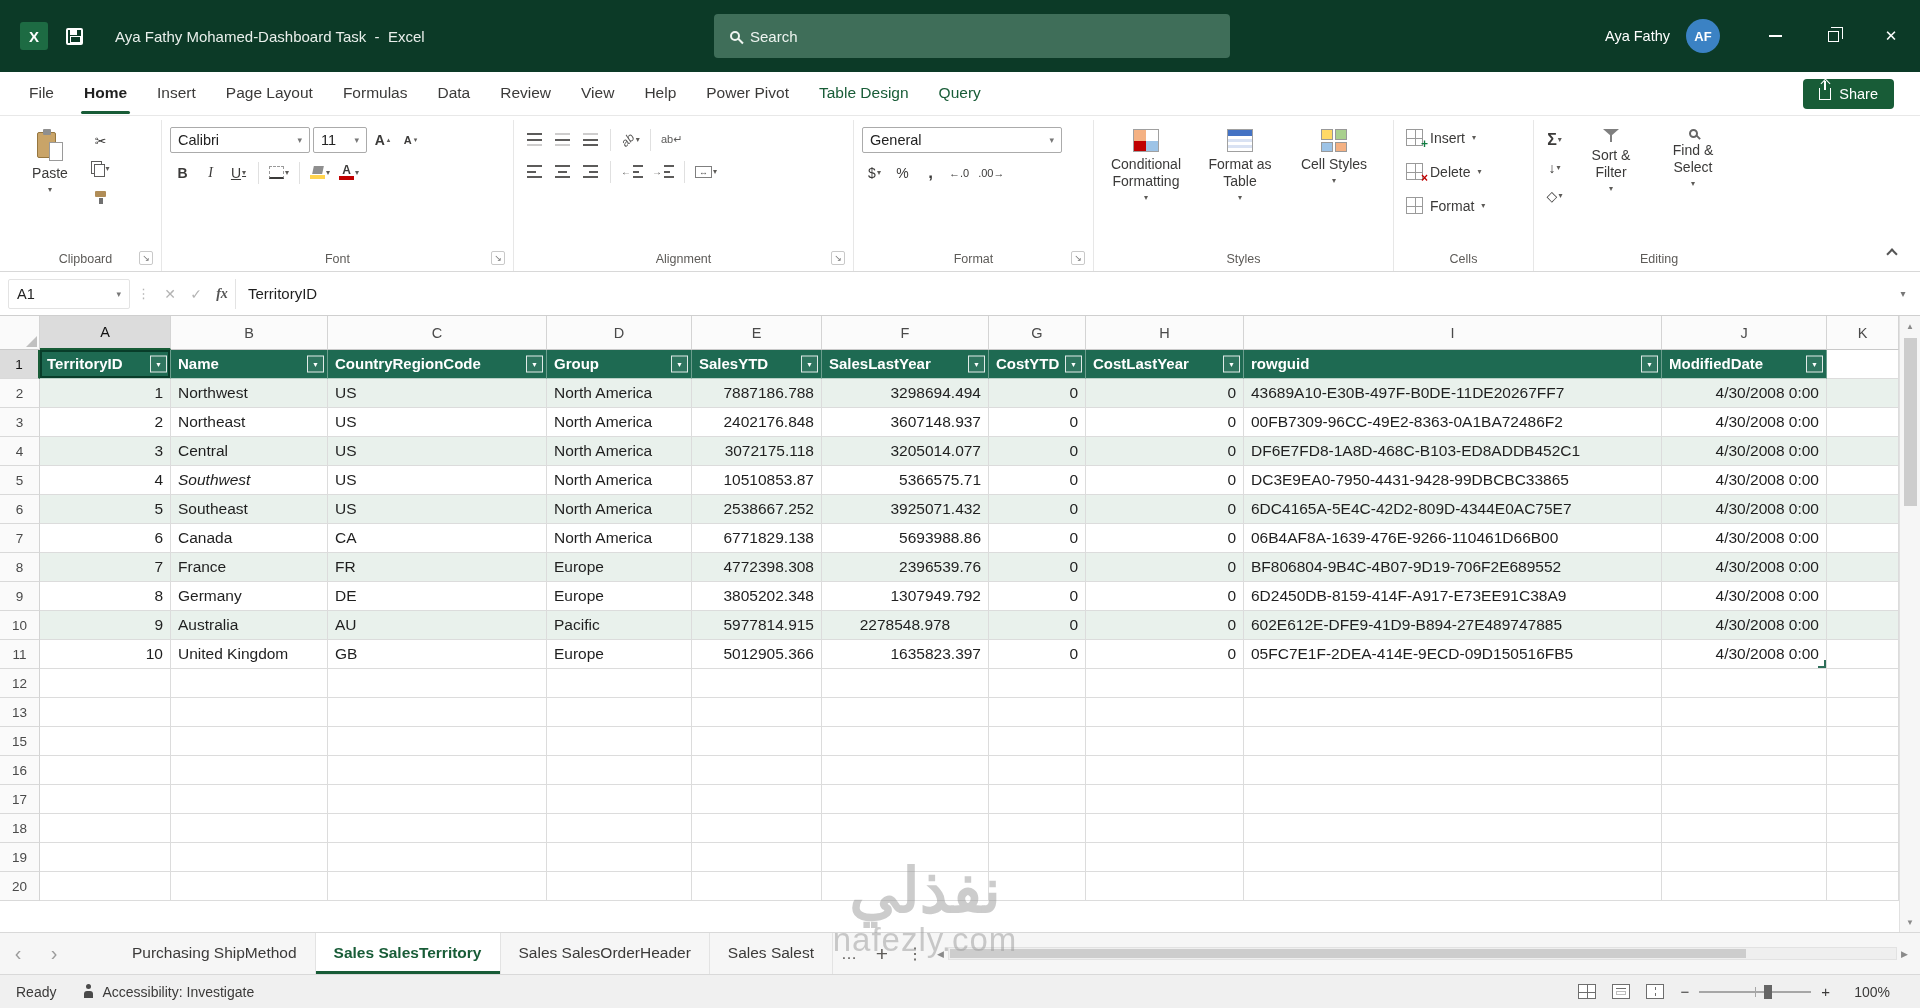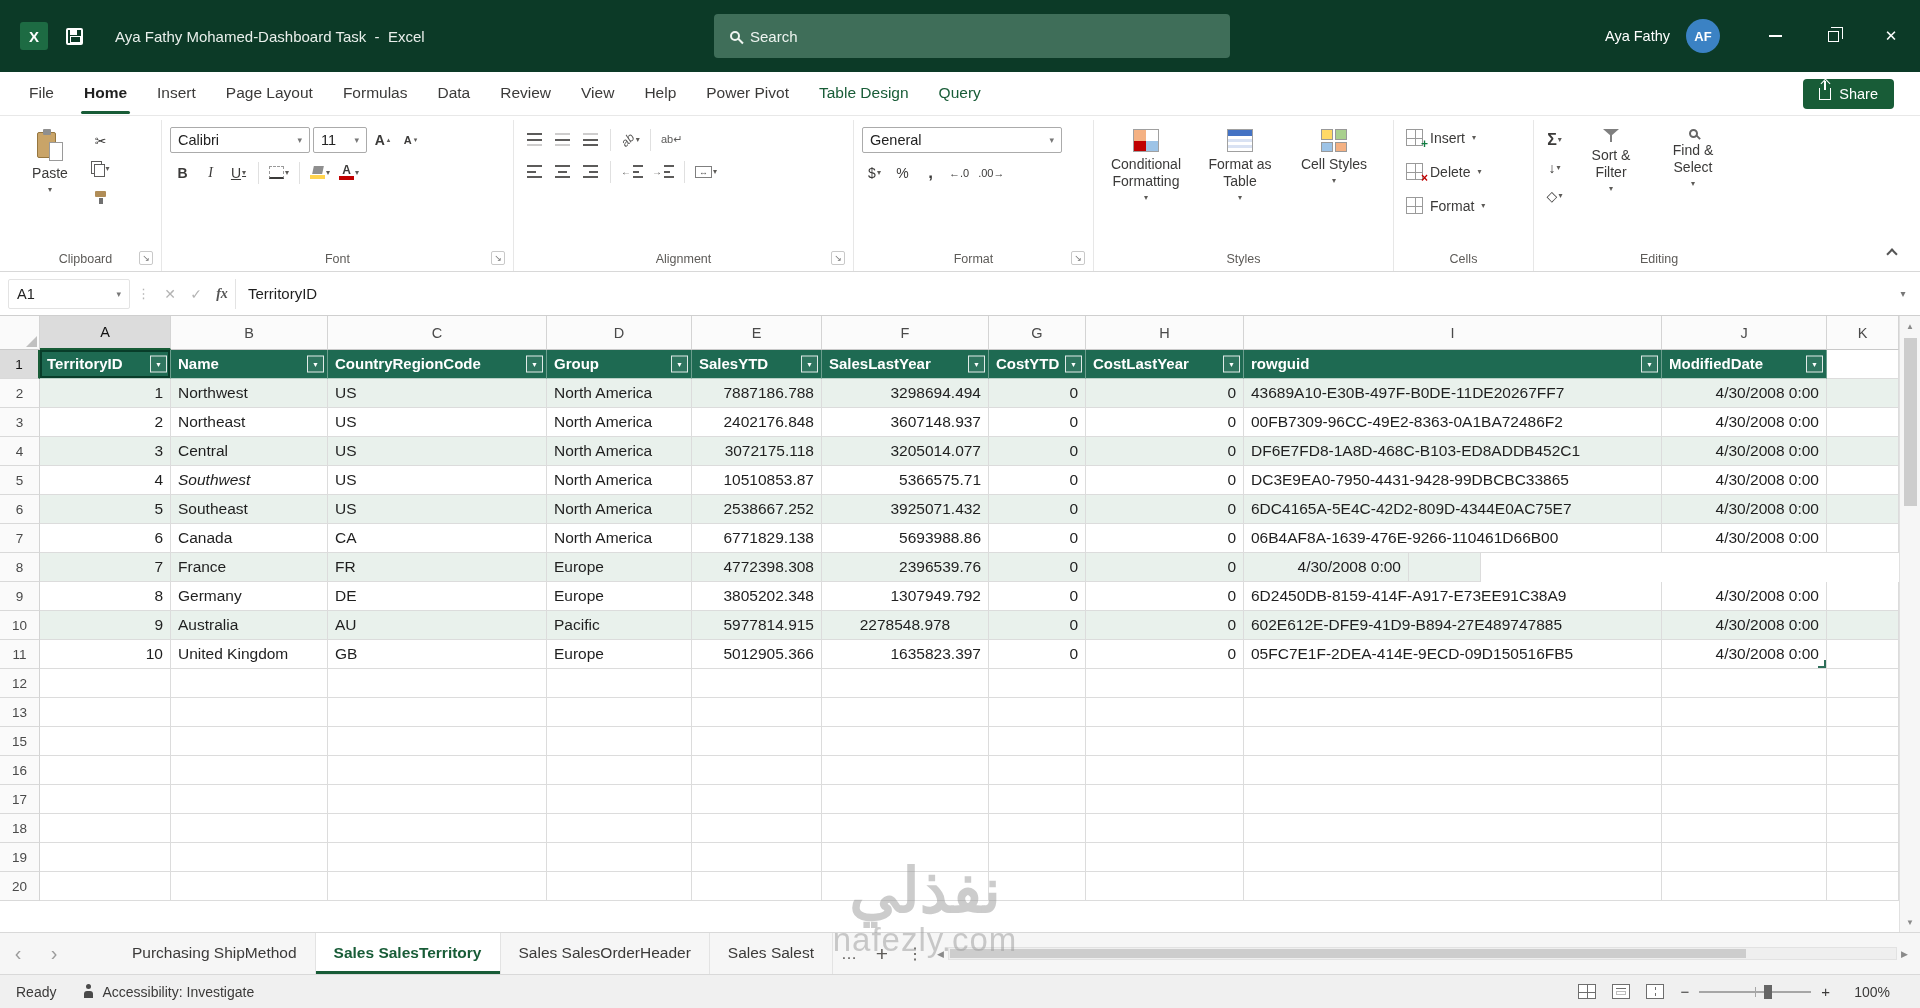--- a/index.html
+++ b/index.html
@@ -702,20 +702,21 @@
         <div class="grow">
           <div class="gut">8</div>
           <div class="cell ar band" style="width: 131px;">7</div>
           <div class="cell band" style="width: 157px;">France</div>
           <div class="cell band" style="width: 219px;">FR</div>
           <div class="cell band" style="width: 145px;">Europe</div>
           <div class="cell ar band" style="width: 130px;">4772398.308</div>
           <div class="cell ar band" style="width: 167px;">2396539.76</div>
           <div class="cell ar band" style="width: 97px;">0</div>
           <div class="cell ar band" style="width: 158px;">0</div>
+          <div class="cell band" style="width: 418px;">BF806804-9B4C-4B07-9D19-706F2E689552</div>
           <div class="cell ar band" style="width: 165px;">4/30/2008 0:00</div>
           <div class="cell band" style="width: 72px;"></div>
         </div>
         <div class="grow">
           <div class="gut">9</div>
           <div class="cell ar" style="width: 131px;">8</div>
           <div class="cell" style="width: 157px;">Germany</div>
           <div class="cell" style="width: 219px;">DE</div>
           <div class="cell" style="width: 145px;">Europe</div>
           <div class="cell ar" style="width: 130px;">3805202.348</div>

